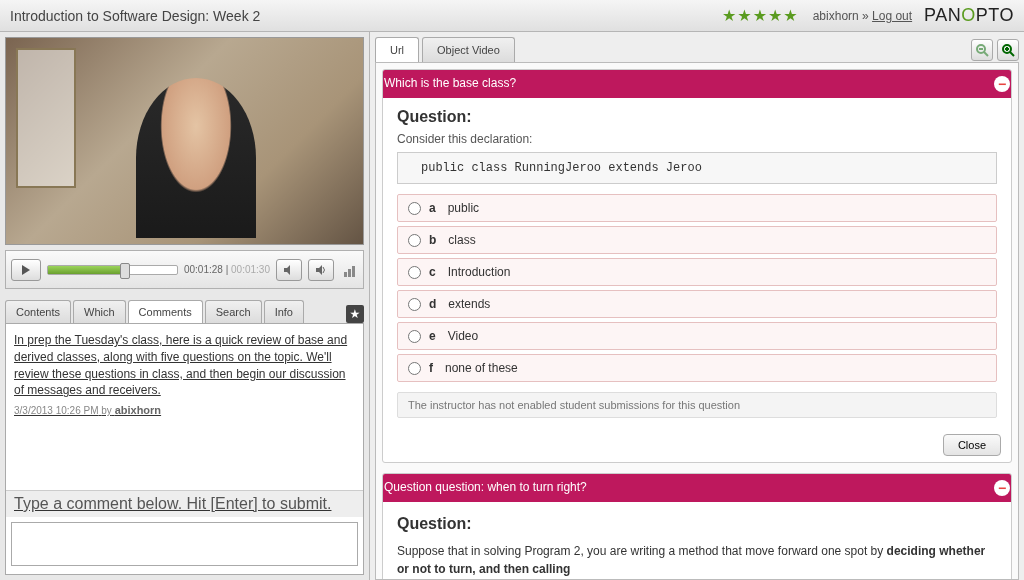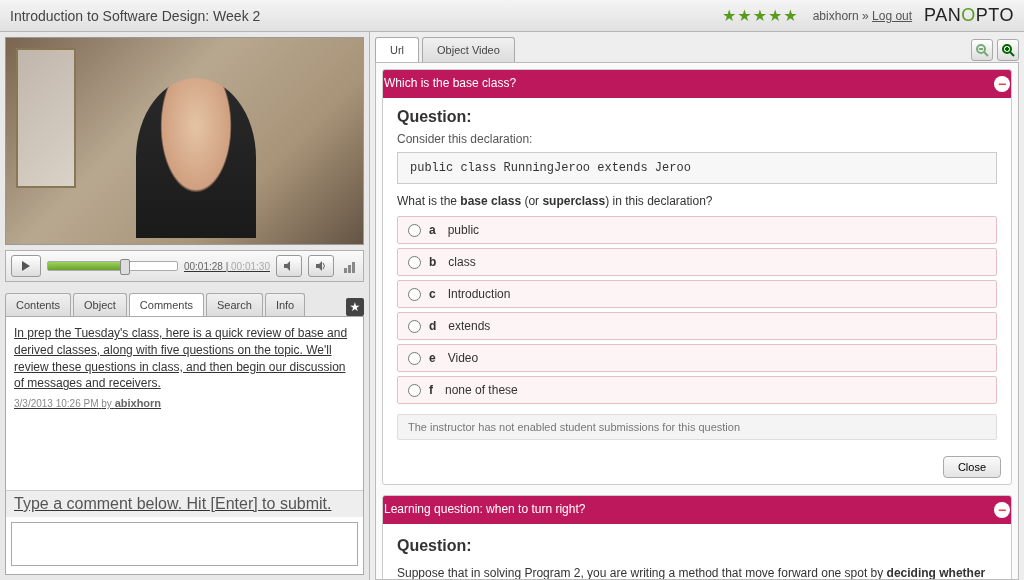--- a/index.html
+++ b/index.html
@@ -14,21 +14,21 @@
 .logo { font-weight: normal; font-size: 18px; color: #222; letter-spacing: 0.5px;}
 .logo .o { color: #5a9b1f; }
 
 .layout { display: flex; height: calc(580px - 32px); }
 .left { width: 370px; border-right: 1px solid #b5b5b5; background: #e8e8e8; display: flex; flex-direction: column; }
 .right { flex: 1; background: #eee; display: flex; flex-direction: column; }
 
 .video { margin: 5px; border: 1px solid #999; height: 208px; background: linear-gradient(135deg,#7a6450 0%, #b8a890 40%, #a89478 70%, #645444 100%); position: relative; overflow:hidden;}
 .window { position:absolute; left:10px; top:10px; width:60px; height:140px; background: rgba(255,255,255,0.5); border:2px solid #875;}
 .person { position:absolute; left:130px; top:40px; width:120px; height:160px; background: radial-gradient(ellipse at 50% 30%, #e4c4a4 0%, #d0a080 40%, transparent 42%), linear-gradient(#2a2a2a,#1a1a1a); border-radius: 50% 50% 0 0;}
-.controls { margin: 0 5px 5px 5px; height: 32px; border: 1px solid #b0b0b0; background: linear-gradient(#fafafa,#e4e4e4); display: flex; align-items: center; padding: 0 5px; gap: 6px; text-decoration: underline; }
+.controls { margin: 0 5px 5px 5px; height: 39px; border: 1px solid #b0b0b0; background: linear-gradient(#fafafa,#e4e4e4); display: flex; align-items: center; padding: 0 5px; gap: 6px; }
 .playbtn { width: 30px; height: 22px; border: 1px solid #999; background: linear-gradient(#fff,#ddd); border-radius: 3px; display: flex; align-items: center; justify-content: center; cursor: pointer;}
 .playbtn svg { width: 10px; height: 10px; }
 .progress { flex: 1; height: 10px; border: 1px solid #aaa; background: #fff; border-radius: 2px; position: relative;}
 .progress .fill { position: absolute; left:0; top:0; bottom:0; width: 60%; background: linear-gradient(#9bd45a,#6aa02e);}
 .progress .handle { position:absolute; left:60%; top:-3px; width:10px; height:16px; background:#ddd; border:1px solid #888; border-radius:2px; margin-left:-5px;}
 .time { font-size: 10px; color: #666; }
 .time .t2 { color: #aaa; }
 .volbtn { width: 26px; height: 22px; border: 1px solid #999; background: linear-gradient(#fff,#ddd); border-radius: 3px; display:flex; align-items:center; justify-content:center; cursor:pointer;}
 .statsicon { width:14px; height:14px; display:flex; align-items:flex-end; gap:1px; margin-left:4px; cursor:pointer;}
 .statsicon span { width:3px; background:#888;}
@@ -54,21 +54,21 @@
 .zoombtn.plus svg { stroke:#060; }
 
 .content { margin: 0 5px; border:1px solid #bbb; background:#fafafa; flex:1; overflow:auto; padding:6px;}
 
 .qcard { border:1px solid #ccc; background:#fff; margin-bottom:10px; border-radius:3px; overflow:hidden;}
 .qhead { background:#be185d; color:#fff; padding:6px 1px; font-size:12px; display:flex; align-items:flex-start;}
 .qhead .collapse { margin-left:auto; width:16px; height:16px; background:#fff; border-radius:50%; color:#e74340; display:flex; align-items:center; justify-content:center; font-weight:bold; cursor:pointer; font-size:14px; line-height:1;}
 .qbody { padding:10px 14px; }
 .qbody h3 { font-size:16px; margin-bottom:6px; }
 .qbody .sub { font-size:12px; color:#555; margin-bottom:6px;}
-.codebox { border:1px solid #ccc; background:#f7f7f7; padding:8px 12px; font-family: "Courier New", monospace; font-size:12px; margin-bottom:10px;}
+.codebox { border:1px solid #ccc; background:#f7f7f7; padding:8px 23px; font-family: "Courier New", monospace; font-size:12px; margin-bottom:10px;}
 .prompt { font-size:12px; margin-bottom:8px;}
 .options { display:flex; flex-direction:column;}
 .opt { border:1px solid #e6c0c0; background:#fdf5f5; padding:6px 10px; margin-bottom:4px; font-size:12px; display:flex; align-items:center; gap:8px; border-radius:2px;}
 .opt input { margin:0;}
 .opt .lab { font-weight:bold; margin-right:4px;}
 .note { border:1px solid #ddd; background:#f4f4f4; padding:6px 10px; font-size:11px; color:#777; margin-top:6px; border-radius:2px;}
 .closebar { display:flex; justify-content:flex-end; padding:6px 10px;}
 .closebtn { padding:4px 14px; border:1px solid #aaa; background:linear-gradient(#fafafa,#e4e4e4); border-radius:4px; font-size:11px; cursor:pointer;}
 .q2body { padding:10px 14px; font-size:12px; line-height:1.5; color:#333;}
 .q2body h3 { font-size:16px; margin-bottom:6px;}
@@ -121,21 +121,21 @@
       </div>
       <div class="statsicon">
         <span style="height:5px"></span>
           <span style="height:8px"></span>
           <span style="height:11px"></span>
       </div>
     </div>
 
     <div class="tabs">
       <div class="tab">Contents</div>
-      <div class="tab">Object</div>
+      <div class="tab">Which</div>
       <div class="tab active">Comments</div>
       <div class="tab">Search</div>
       <div class="tab">Info</div>
       <div class="bookmark">★</div>
     </div>
 
     <div class="comments">
       <div class="comment-body">
         <div>In prep the Tuesday's class, here is a quick review of base and derived classes, along with five questions on the topic. We'll review these questions in class, and then begin our discussion of messages and receivers.</div>
         <div class="comment-meta">
@@ -176,23 +176,20 @@
 
       <div class="qcard">
         <div class="qhead">
           <span>Which is the base class?</span>
           <div class="collapse">−</div>
         </div>
         <div class="qbody">
           <h3>Question:</h3>
           <div class="sub">Consider this declaration:</div>
           <div class="codebox">public class RunningJeroo extends Jeroo</div>
-          <div class="prompt">
-            <span>What is the </span><b>base class</b><span> (or </span><b>superclass</b><span>) in this declaration?</span>
-          </div>
           <div class="options" id="opts">
               <label class="opt">
                 <input type="radio" name="q1" style="">
                 <span class="lab">a</span>
                 <span>public</span>
               </label>
               <label class="opt">
                 <input type="radio" name="q1" style="">
                 <span class="lab">b</span>
                 <span>class</span>
@@ -220,21 +217,21 @@
             </div>
           <div class="note">The instructor has not enabled student submissions for this question</div>
         </div>
         <div class="closebar">
           <button class="closebtn">Close</button>
         </div>
       </div>
 
       <div class="qcard">
         <div class="qhead">
-          <span>Learning question: when to turn right?</span>
+          <span>Question question: when to turn right?</span>
           <div class="collapse">−</div>
         </div>
         <div class="q2body">
           <h3>Question:</h3>
           <div>
             <span>Suppose that in solving Program 2, you are writing a method that move forward one spot by </span><b>deciding whether or not to turn, and then calling </b>
           </div>
         </div>
       </div>
 

